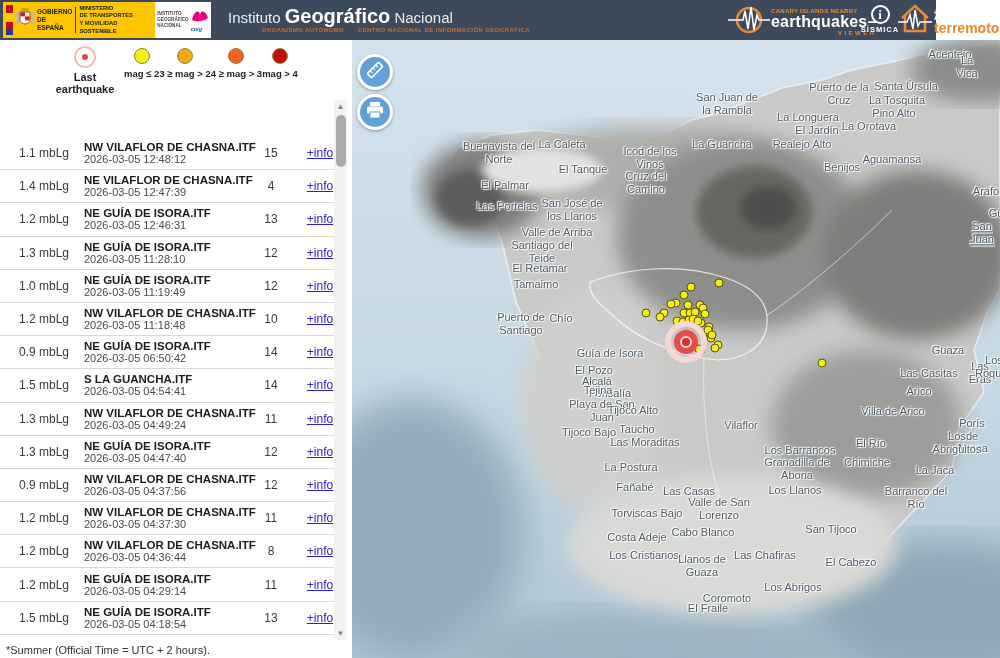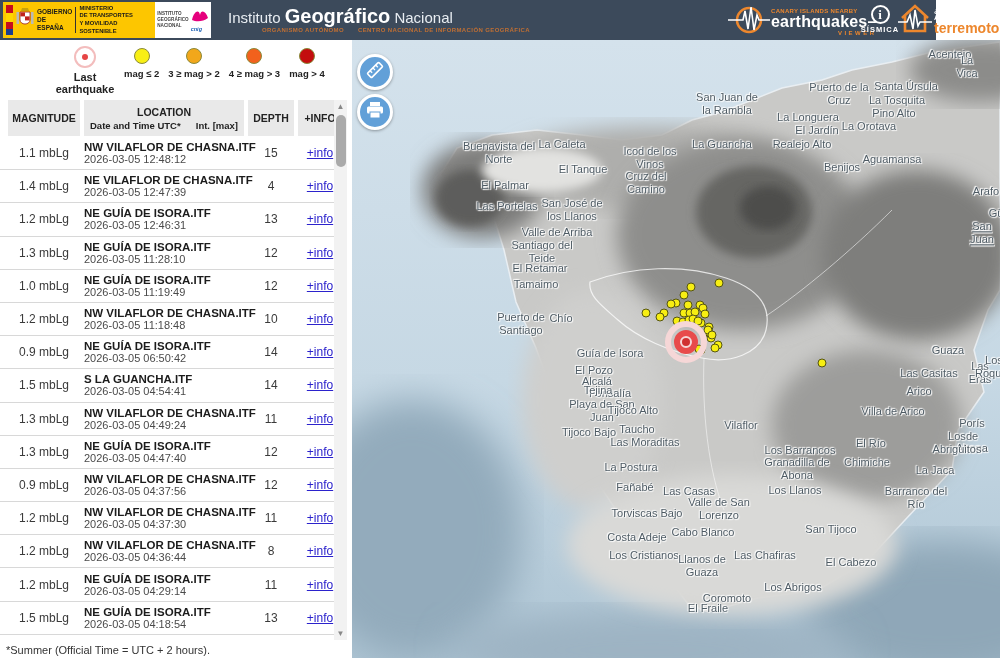--- a/index.html
+++ b/index.html
@@ -43,21 +43,21 @@
   .terremoto-text .t2 { font-size:14px; font-weight:bold; color:#ed872d; line-height:1; }
 
   
   .panel { position:absolute; left:0; top:40px; width:352px; height:630px; background:#fff; }
   .legend { position:absolute; left:0; top:0; width:352px; height:58px; }
   .legend-last { position:absolute; left:46px; top:6px; width:78px; text-align:center; }
   .lastq-icon { width:22px; height:22px; border-radius:50%; border:2px solid #f3bdbd; margin:0 auto;
                 display:flex; align-items:center; justify-content:center; }
   .lastq-inner { width:6px; height:6px; border-radius:50%; border:3px solid #e64545; }
   .legend-last-label { font-size:11px; font-weight:bold; color:#222; margin-top:3px; }
-  .legend-classes { position:absolute; left:124px; top:8px; display:flex; gap:9px; }
+  .legend-classes { position:absolute; left:124px; top:8px; display:flex; }
   .legend-class { text-align:center; }
   .legend-dot { width:16px; height:16px; border-radius:50%; border:1px solid #8a8a3a; margin:0 auto; }
   .legend-class-label { font-size:9.5px; font-weight:bold; color:#222; margin-top:4px; white-space:nowrap; }
 
   .t-grid { display:grid; grid-template-columns:72px 160px 46px 44px; column-gap:4px; padding-left:8px; }
   .t-head { position:absolute; left:0; top:60px; width:334px; }
   .t-head .cell { background:#e9e9e9; height:36px; display:flex; flex-direction:column;
                   align-items:center; justify-content:center; font-size:10.5px; font-weight:bold; color:#222; }
   .loc-sub { width:100%; display:flex; justify-content:space-between; padding:0 6px; font-size:9.5px; margin-top:2px; }
   .rows { position:absolute; left:0; top:97px; width:334px; }
@@ -204,32 +204,20 @@
             <div class="legend-dot" style="background: rgb(242, 97, 29);"></div>
             <div class="legend-class-label">4 ≥ mag &gt; 3</div>
           </div>
           <div class="legend-class">
             <div class="legend-dot" style="background: rgb(195, 14, 14);"></div>
             <div class="legend-class-label">mag &gt; 4</div>
           </div>
         </div>
     </div>
 
-    <div class="t-head t-grid">
-      <div class="cell">MAGNITUDE</div>
-      <div class="cell">
-        <div>LOCATION</div>
-        <div class="loc-sub">
-          <span>Date and Time UTC*</span>
-          <span>Int. [max]</span>
-        </div>
-      </div>
-      <div class="cell">DEPTH</div>
-      <div class="cell">+INFO</div>
-    </div>
 
     <div class="rows">
         <div class="row t-grid">
           <div class="c-mag">1.1 mbLg</div>
           <div class="c-loc">
             <div class="loc-name">NW VILAFLOR DE CHASNA.ITF</div>
             <div class="loc-date">2026-03-05 12:48:12</div>
           </div>
           <div class="c-depth">15</div>
           <div class="c-info"><a href="#">+info</a></div>

